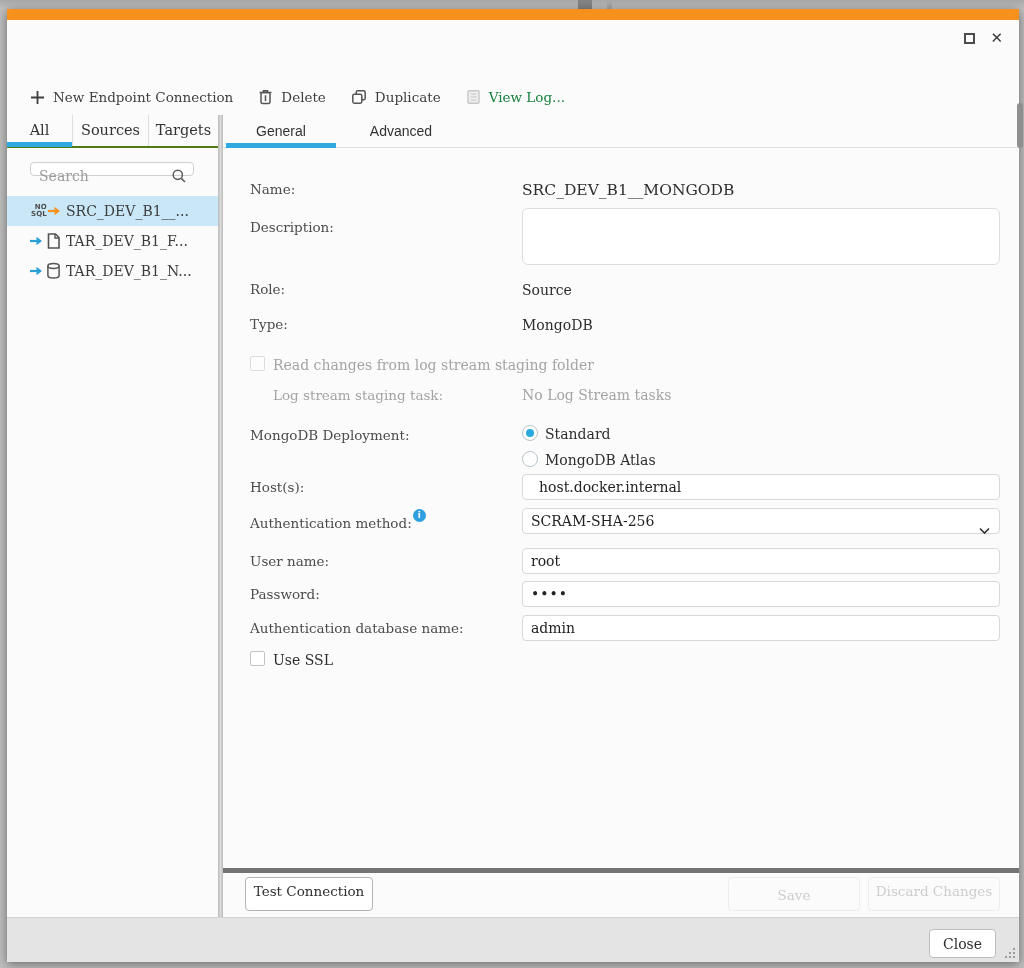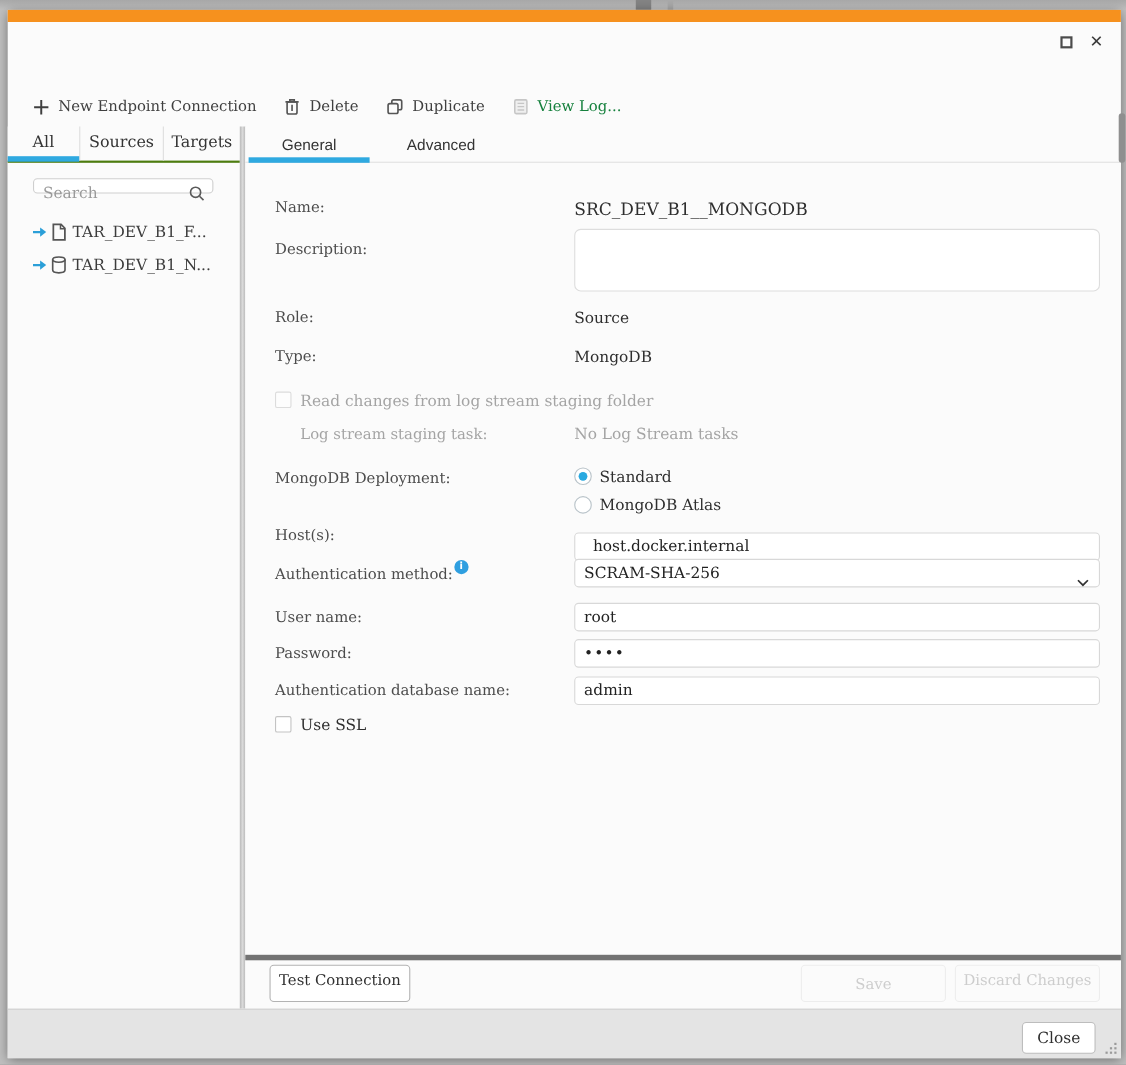--- a/index.html
+++ b/index.html
@@ -164,20 +164,30 @@
         <input class="search-input" placeholder="Search" style="">
         <span class="search-icon">
           <svg width="16" height="16" viewBox="0 0 16 16">
               <circle cx="6.8" cy="6.8" r="4.6" fill="none" stroke="#5b5b5b" stroke-width="1.5"></circle>
               <path d="M10.4 10.4L14 14" stroke="#5b5b5b" stroke-width="1.5"></path>
             </svg>
         </span>
       </div>
 
       <div class="endpoint-list">
+        <div class="ep-item selected">
+          <span class="ep-icon">
+            <span class="nosql-txt"><span>NO</span><br><span>SQL</span></span>
+            <svg class="arrow-orange" width="14" height="12" viewBox="0 0 14 12">
+                <path d="M1 6h8" stroke="#f6921e" stroke-width="2.2"></path>
+                <path d="M7.5 1.8L13 6l-5.5 4.2z" fill="#f6921e"></path>
+              </svg>
+          </span>
+          <span class="label">SRC_DEV_B1__...</span>
+        </div>
         <div class="ep-item">
           <span class="ep-icon">
             <svg class="arrow-blue" width="14" height="12" viewBox="0 0 14 12">
                 <path d="M1 6h8" stroke="#2b9fd8" stroke-width="2.2"></path>
                 <path d="M7.5 1.8L13 6l-5.5 4.2z" fill="#2b9fd8"></path>
               </svg>
             <svg width="17" height="18" viewBox="0 0 17 18" style="margin-left:2px">
                 <path d="M3.5 2h7l3.5 3.5V16h-10.5z" fill="none" stroke="#555" stroke-width="1.6"></path>
                 <path d="M10 2v4h4" fill="none" stroke="#555" stroke-width="1.4"></path>
               </svg>
@@ -226,21 +236,21 @@
       <div class="lbl dim" style="left:50px;top:272px;font-size:13.5px">Log stream staging task:</div>
       <div class="val dim" style="top:272px">No Log Stream tasks</div>
 
       <div class="lbl" style="top:312px">MongoDB Deployment:</div>
       <div class="radio on" style="top:310px"></div>
       <div class="radio-label" style="top:311px">Standard</div>
       <div class="radio" style="top:336px"></div>
       <div class="radio-label" style="top:337px">MongoDB Atlas</div>
 
       <div class="lbl" style="top:364px">Host(s):</div>
-      <input class="tinput" style="top: 369px; padding-left: 16px;" value="host.docker.internal">
+      <input class="tinput" style="top: 359px; padding-left: 16px;" value="host.docker.internal">
 
       <div class="lbl" style="top:398px"><span>Authentication method:</span><span class="info-badge">i</span></div>
       <div class="select" style="top:393px">
         <span>SCRAM-SHA-256</span>
         <span class="chev">
           <svg width="11" height="8" viewBox="0 0 11 8">
               <path d="M1 1.5l4.5 4.5L10 1.5" fill="none" stroke="#333" stroke-width="1.6"></path>
             </svg>
         </span>
       </div>

